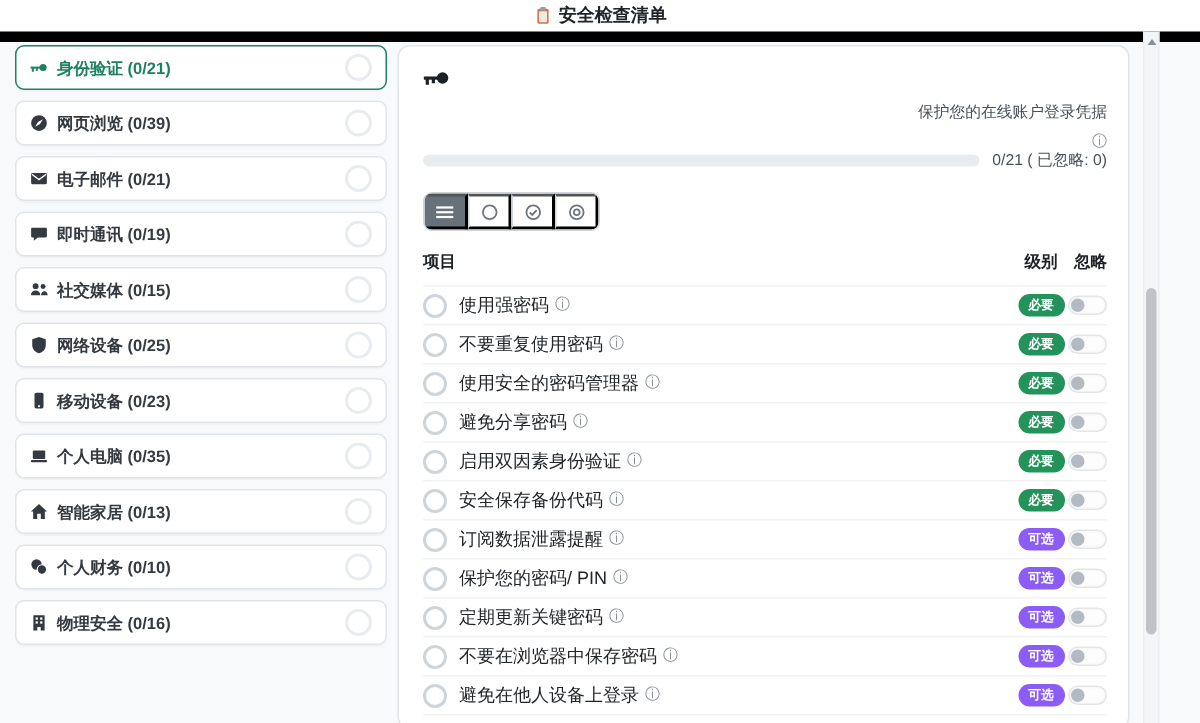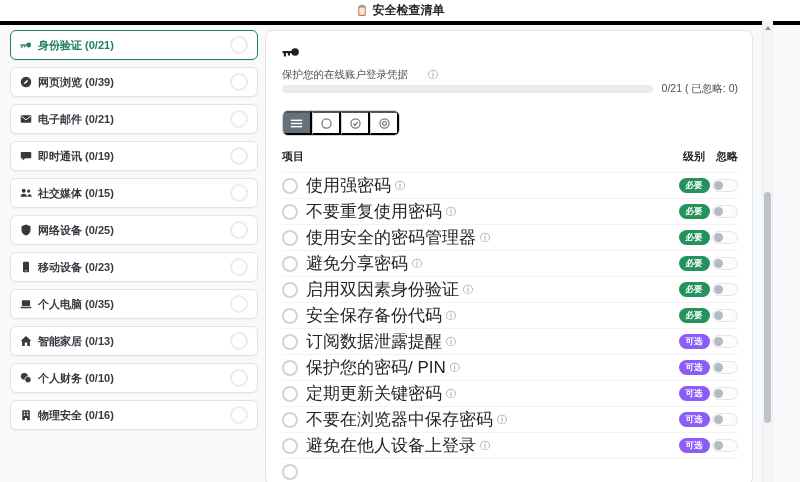--- a/index.html
+++ b/index.html
@@ -1,21 +1,21 @@
 <!DOCTYPE html>
 <html><head>
 <meta charset="utf-8">
 <style>
   html,body{margin:0;padding:0;}
   .page{position:relative;width:800px;height:482px;background:#f8f9fa;overflow:hidden;
         font-family:"Liberation Sans","DejaVu Sans",sans-serif;color:#212529;}
 
   
   .app-header{position:absolute;top:0;left:0;right:0;height:21px;background:#fff;
-    border-bottom:4px solid #000000;display:flex;align-items:center;justify-content:center;gap:5px;}
+    border-bottom:7px solid #000000;display:flex;align-items:center;justify-content:center;gap:5px;}
   .app-title{font-size:12px;font-weight:bold;color:#212529;}
   .clip-icon svg{width:12px;height:13px;display:block;}
 
   
   .sidebar{position:absolute;left:10px;top:30px;width:248px;}
   .side-item{height:30px;margin-bottom:7px;background:#fff;border:1px solid #e0e4e8;border-radius:6px;
     display:flex;align-items:center;justify-content:space-between;padding:0 9px;cursor:pointer;
     box-shadow:0 1px 1px rgba(0,0,0,.03);box-sizing:border-box;}
   .side-item.selected{border:1.5px solid #1e8063;}
   .side-left{display:flex;align-items:center;gap:6px;min-width:0;}
@@ -25,41 +25,41 @@
   .ico svg{width:12px;height:12px;fill:#343a40;display:block;}
   .side-item.selected .ico svg{fill:#1e8063;}
   .ring{width:14px;height:14px;border:2px solid #e9ecef;border-radius:50%;flex:none;}
 
   
   .main-panel{position:absolute;left:265px;top:30px;width:488px;height:456px;background:#fff;
     border:1px solid #e0e4e8;border-radius:8px;padding:12px 14px 0 16px;box-sizing:border-box;}
   .main-title-row{display:flex;align-items:center;gap:9px;}
   .main-key svg{width:18px;height:18px;fill:#1d2125;display:block;}
   .page-title{font-size:17px;font-weight:bold;margin:0;color:#1d2125;}
-  .subtitle{font-size:10.5px;color:#495057;margin-top:7px;display:flex;align-items:center;gap:20px;}
+  .subtitle{font-size:10.5px;color:#495057;margin-top:7px;display:flex;align-items:flex-end;gap:8px;flex-direction:column;}
   .info-icon{font-size:10px;color:#868e96;line-height:1;}
   .progress-row{display:flex;align-items:center;gap:9px;}
   .progress-track{flex:1;height:8px;background:#e9ecef;border-radius:4px;}
   .progress-text{font-size:10.5px;color:#495057;white-space:nowrap;}
 
   .filters{display:inline-flex;border:1px solid #ced4da;border-radius:6px;overflow:hidden;margin-top:14px;}
   .filter-btn{width:29px;height:24px;display:flex;align-items:center;justify-content:center;
     background:#fff;border-left:1px solid #ced4da;cursor:pointer;color:#6c757d;}
   .filter-btn:first-child{border-left:none;}
   .filter-btn.selected{background:#66717a;color:#fff;}
   .filter-btn svg{width:13px;height:13px;display:block;}
 
   .table-head{display:flex;margin-top:13px;padding-bottom:8px;font-size:11px;font-weight:700;color:#1d2125;}
   .th-item{flex:1;}
   .th-level{width:32px;text-align:center;}
   .th-ignore{width:28px;text-align:right;}
 
   .row{display:flex;align-items:center;height:25px;border-top:1px solid #f1f3f5;}
   .row-circle{width:12px;height:12px;border:2px solid #ced4da;border-radius:50%;margin-right:8px;flex:none;cursor:pointer;}
-  .row-label{font-size:17px;color:#212529;white-space:nowrap;}
+  .row-label{font-size:12px;color:#212529;white-space:nowrap;}
   .row .info-icon{margin-left:4px;cursor:pointer;}
   .row-fill{flex:1;}
   .lvl-col{width:32px;display:flex;justify-content:center;flex:none;}
   .badge{font-size:8.5px;color:#fff;padding:3px 7px;border-radius:8px;line-height:1;font-weight:700;white-space:nowrap;}
   .badge.required{background:#23925b;}
   .badge.optional{background:#8b5cf6;}
   .ig-col{width:28px;display:flex;justify-content:flex-end;flex:none;}
   .toggle{width:26px;height:13px;background:#fdfdfd;border:1px solid #e3e6e9;border-radius:7px;
     position:relative;cursor:pointer;box-shadow:inset 0 0 2px rgba(0,0,0,.06);box-sizing:border-box;}
   .toggle::after{content:"";position:absolute;left:1px;top:1px;width:9px;height:9px;border-radius:50%;background:#b3bac1;}

